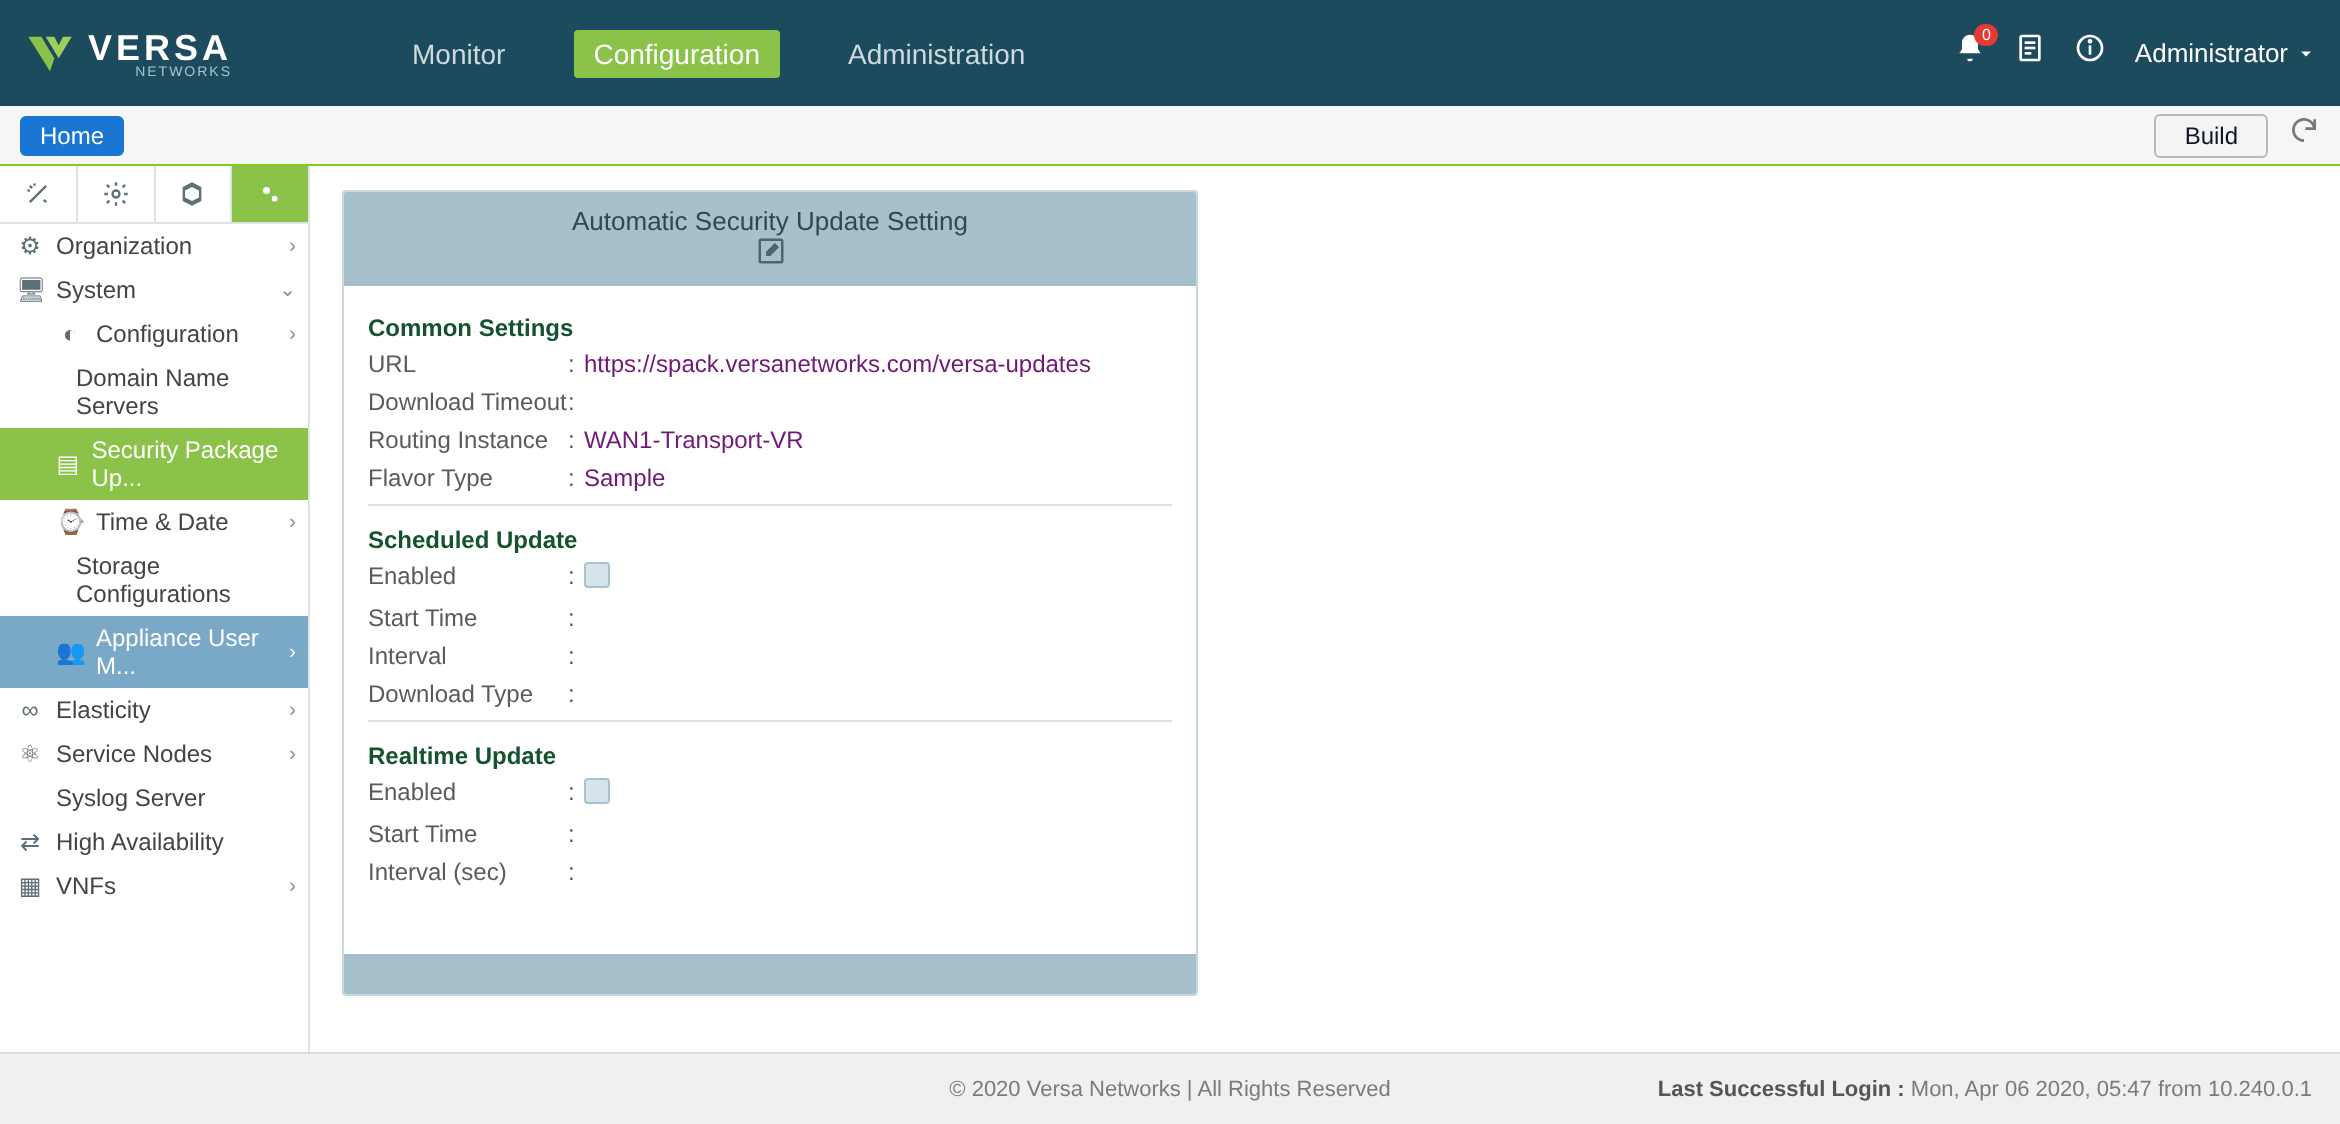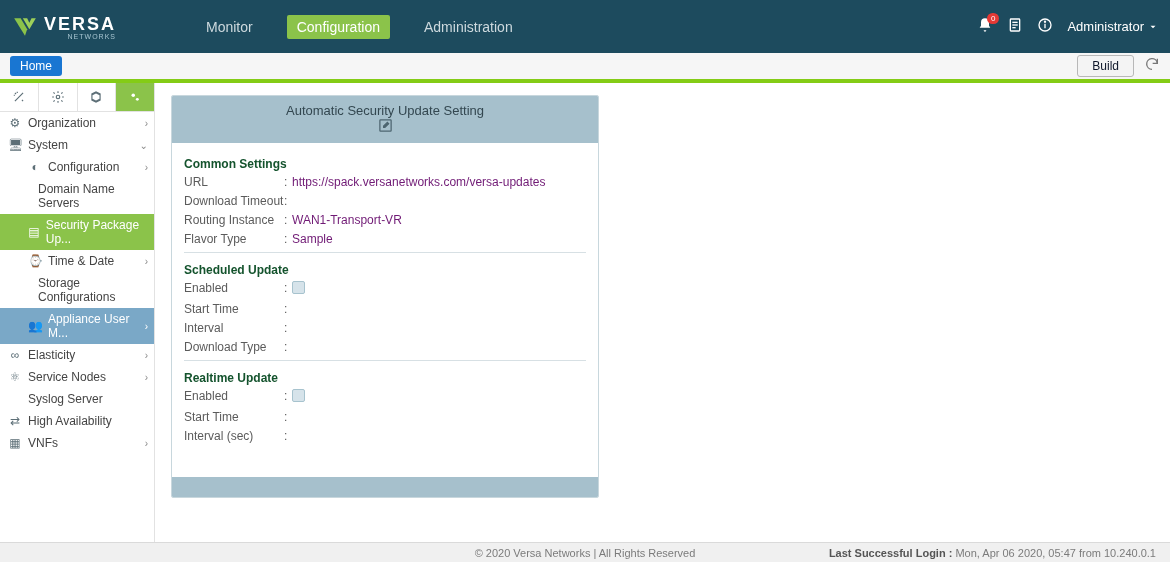--- a/index.html
+++ b/index.html
@@ -11,21 +11,21 @@
     .logo-text { color: #fff; font-size: 18px; font-weight: 700; letter-spacing: 2px; }
     .logo-sub { color: #a7c5d1; font-size: 7px; letter-spacing: 1px; display: block; margin-top: -2px; text-align: right; }
     .header-nav { display: flex; gap: 24px; align-items: center; height: 100%; }
     .nav-item { color: #cdd9de; font-size: 14px; padding: 4px 10px; cursor: pointer; }
     .nav-item.active { background: #8bc34a; color: #fff; border-radius: 2px; }
     .header-right { display: flex; align-items: center; gap: 14px; color: #fff; }
     .icon-btn { color: #fff; cursor: pointer; position: relative; }
     .badge { position: absolute; top: -4px; right: -6px; background: #e53935; color: #fff; font-size: 8px; border-radius: 7px; padding: 1px 4px; }
     .admin-label { color: #fff; font-size: 13px; display: flex; align-items: center; gap: 4px; cursor: pointer; }
     
-    .subbar { background: #f6f6f6; height: 30px; display: flex; align-items: center; padding: 0 10px; border-bottom: 4px solid #84cc16; gap: 8px; }
+    .subbar { background: #f6f6f6; height: 30px; display: flex; align-items: center; padding: 0 10px; border-bottom: 1px solid #84cc16; gap: 8px; }
     .home-btn { background: #1976d2; color: #fff; font-size: 12px; padding: 3px 10px; border-radius: 3px; cursor: pointer; border: none;}
     .branch-select { flex: 0 0 258px; height: 22px; border: 1px solid #c7c7c7; border-radius: 3px; font-size: 12px; padding: 0 6px; background: #fff; display: flex; align-items: center; justify-content: space-between; cursor: pointer; color: #444; }
     .subbar-right { margin-left: auto; display: flex; align-items: center; gap: 10px; }
     .build-btn { background: #f4f4f4; border: 1px solid #b8b8b8; border-radius: 3px; padding: 3px 14px; font-size: 12px; color: #0f172a; cursor: pointer; }
     .refresh-icon { color: #777; cursor: pointer; }
     
     .body-wrap { display: flex; height: calc(100% - 83px - 20px); }
     
     .sidebar { width: 155px; border-right: 1px solid #e2e2e2; background: #fff; font-size: 12px; color: #444; }
     .side-tabs { display: flex; border-bottom: 1px solid #e2e2e2; }
@@ -49,21 +49,21 @@
     .panel-body { padding: 10px 12px 28px; font-size: 12px; color: #5b5b5b; }
     .section-title { font-weight: 700; color: #14532d; margin: 4px 0 4px; }
     .kv-grid { display: grid; grid-template-columns: 100px 8px 1fr; row-gap: 5px; margin-bottom: 6px; }
     .kv-label { color: #5b5b5b; }
     .kv-colon { color: #5b5b5b; }
     .kv-value { color: #701a75; }
     .hr { border: none; border-top: 1px solid #d7e0e4; margin: 6px 0 10px; }
     .panel-footer { background: #a6c0cc; height: 20px; }
     .checkbox-box { width: 13px; height: 13px; border: 1px solid #a7c3ce; background: #d6e3ea; border-radius: 2px; display: inline-block; }
     
-    .footer { position: absolute; bottom: 0; left: 0; right: 0; height: 20px; background: #f0f0f0; border-top: 1px solid #dadada; display: flex; align-items: center; font-size: 11px; color: #7b7b7b; padding: 0 14px; }
+    .footer { position: absolute; bottom: 0; left: 0; right: 0; height: 36px; background: #f0f0f0; border-top: 1px solid #dadada; display: flex; align-items: center; font-size: 11px; color: #7b7b7b; padding: 0 14px; }
     .footer-center { position: absolute; left: 50%; transform: translateX(-50%); }
     .footer-right { margin-left: auto; }
     .footer-right b { color: #555; }
   </style>
 </head>
 <body>
 
 <div class="header">
   <div style="display:flex;align-items:center;gap:80px;">
     <div class="logo">

